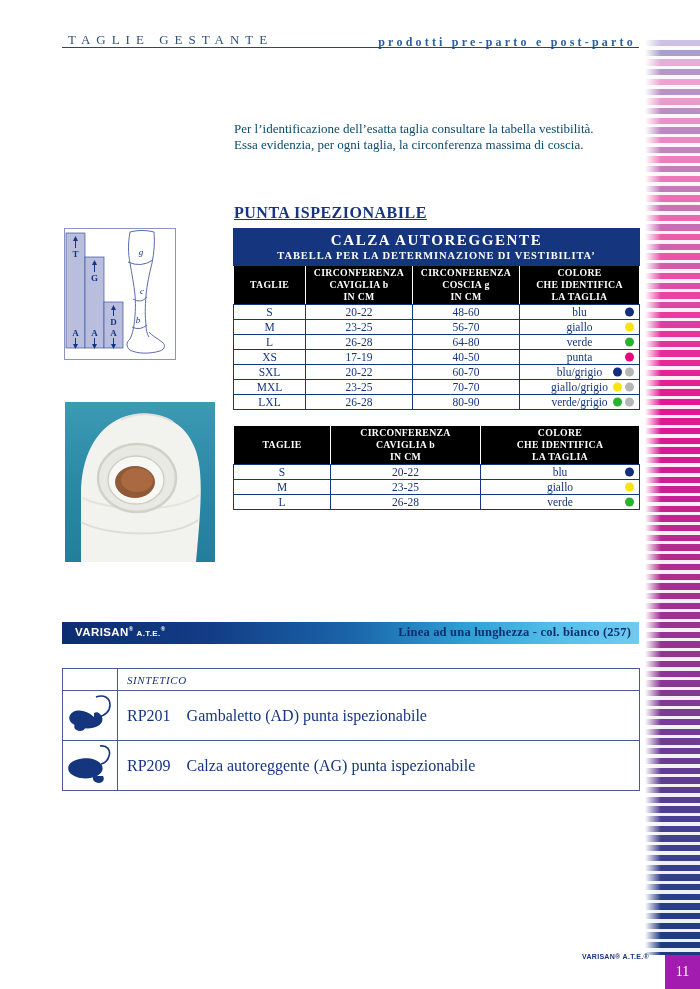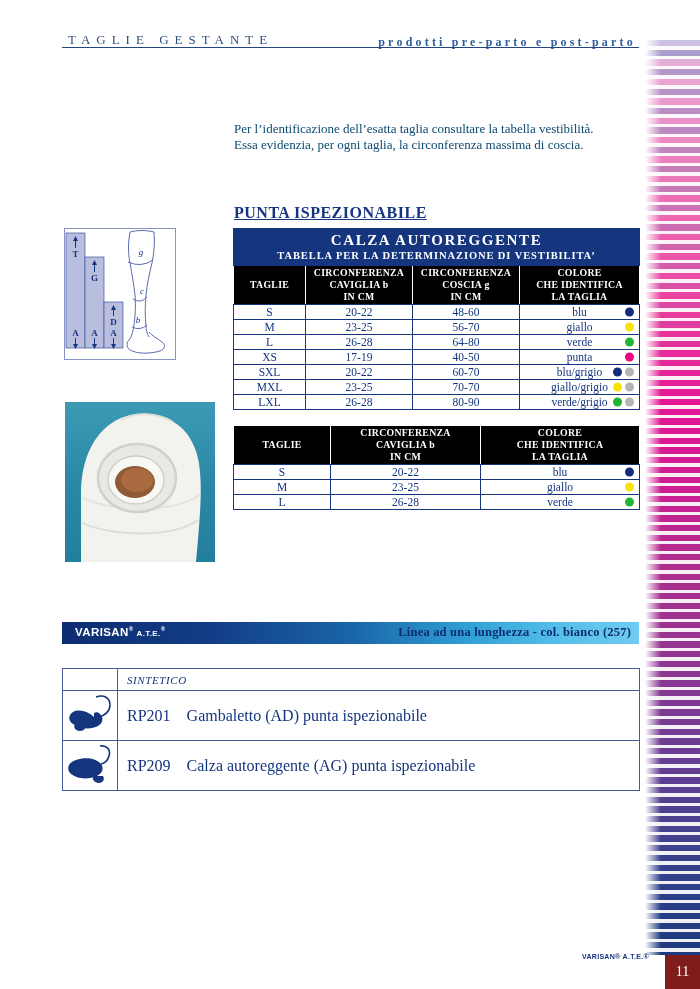--- a/index.html
+++ b/index.html
@@ -63,21 +63,21 @@
   #product-table .icon-cell{width:54px;text-align:center;vertical-align:middle;}
   #product-table .ph-row td{height:21px;}
   #product-table .prod-row td{height:49px;}
   .sintetico{font-style:italic;font-size:11px;padding-left:9px !important;letter-spacing:0.6px;}
   .prod-text{font-size:16px;padding-left:9px !important;}
   .prod-code{margin-right:16px;}
 
   
   .footer-brand{position:absolute;left:582px;top:953px;font-size:7px;font-weight:bold;
                 color:#16357f;font-family:"Liberation Sans",sans-serif;letter-spacing:0.3px;}
-  .page-num{position:absolute;left:665px;top:955px;width:35px;height:34px;background:#7f1d1d;
+  .page-num{position:absolute;left:665px;top:955px;width:35px;height:34px;background:#a21caf;
             color:#fff;font-size:14px;text-align:center;line-height:34px;
             font-family:"Liberation Serif",serif;}
 
   
   .band{position:absolute;left:645px;top:40px;width:55px;height:915px;}
   .band .layer{position:absolute;top:0;left:0;right:0;bottom:0;}
   .band-grad{background:linear-gradient(to bottom,
       #c9c3e4 0%, #eaaad4 3%, #ec8cc4 10%, #ec64ae 20%, #e93b9e 30%, #e31694 40%,
       #cf1d92 48%, #ad2d8e 58%, #903691 68%, #6b3d94 78%, #47408f 86%,
       #2c3f88 93%, #1c3a7e 100%);}

